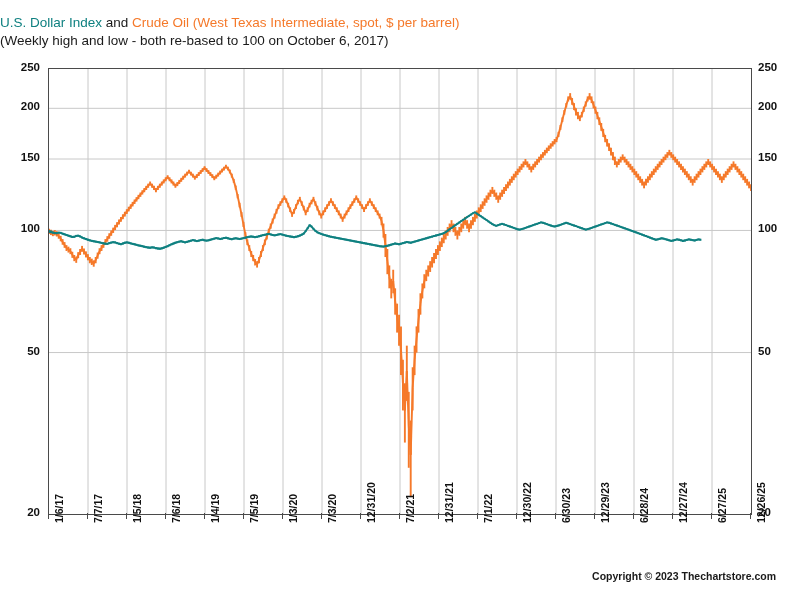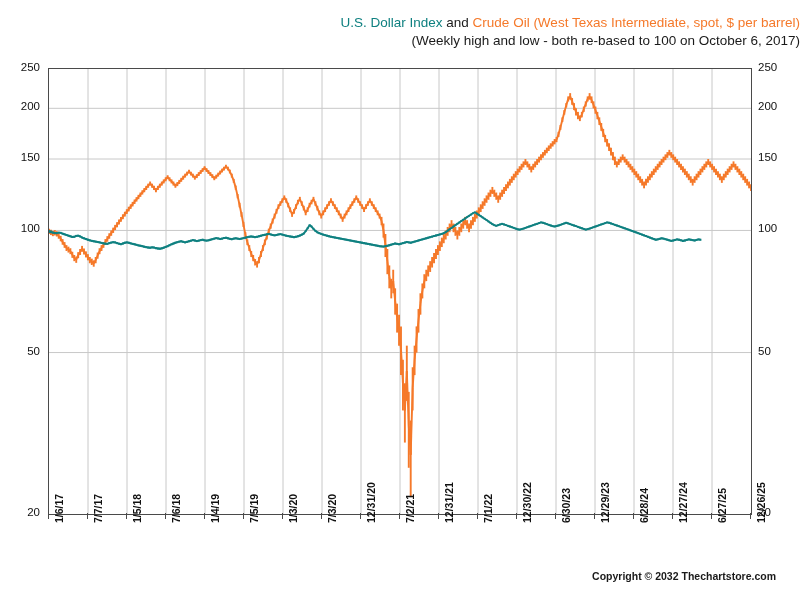--- a/index.html
+++ b/index.html
@@ -1,30 +1,30 @@
 <!DOCTYPE html>
 <html><head>
 <meta charset="utf-8">
 <style>
   html,body{margin:0;padding:0;}
   body{width:800px;height:600px;background:#ffffff;font-family:"Liberation Sans",sans-serif;overflow:hidden;}
   #root{position:relative;width:800px;height:600px;}
 
-  .title-block{position:absolute;left:0;top:14px;width:800px;text-align:right;line-height:1.35;}
+  .title-block{position:absolute;left:0;top:14px;width:800px;text-align:left;line-height:1.35;}
   .title-line1{font-size:13.5px;font-weight:400;color:#1a1a1a;white-space:nowrap;}
   .title-line2{font-size:13.5px;font-weight:400;color:#1a1a1a;white-space:nowrap;}
   .t-usd{color:#0f8080;}
   .t-oil{color:#F5792A;}
   .t-and{color:#1a1a1a;}
 
   #plot{position:absolute;left:48px;top:68px;width:704px;height:447px;
         border:1.3px solid #4a4a4a;box-sizing:border-box;background:#fff;}
   #chartsvg{position:absolute;left:0;top:0;}
 
-  .ytick{position:absolute;font-size:11.5px;font-weight:normal;color:#111;white-space:nowrap;}
+  .ytick{position:absolute;font-size:11.5px;font-weight:bold;color:#111;white-space:nowrap;}
   .ytick-l{text-align:right;width:34px;}
   .ytick-r{text-align:left;width:40px;}
 
   .xtick{position:absolute;font-size:10.5px;font-weight:bold;color:#111;white-space:nowrap;
          transform-origin:left top;transform:rotate(-90deg);}
 
   .copyright{position:absolute;right:24px;top:570px;font-size:10.5px;font-weight:bold;color:#1a1a1a;white-space:nowrap;}
 </style>
 </head>
 <body>
@@ -1551,14 +1551,14 @@
       <div class="xtick" style="left: 638px; top: 523px;">6/28/24</div>
       <div style="position: absolute; left: 672px; top: 513px; width: 1px; height: 6px; background: rgb(74, 74, 74);"></div>
       <div class="xtick" style="left: 677px; top: 523px;">12/27/24</div>
       <div style="position: absolute; left: 711px; top: 513px; width: 1px; height: 6px; background: rgb(74, 74, 74);"></div>
       <div class="xtick" style="left: 716px; top: 523px;">6/27/25</div>
       <div style="position: absolute; left: 750px; top: 513px; width: 1px; height: 6px; background: rgb(74, 74, 74);"></div>
       <div class="xtick" style="left: 755px; top: 523px;">12/26/25</div>
       <div style="position: absolute; left: 48px; top: 68px; width: 1px; height: 6px; background: rgb(74, 74, 74);"></div>
     </div>
 
-  <div class="copyright">Copyright © 2032 Thechartstore.com</div>
+  <div class="copyright">Copyright © 2023 Thechartstore.com</div>
 </div>
 
 </body></html>

